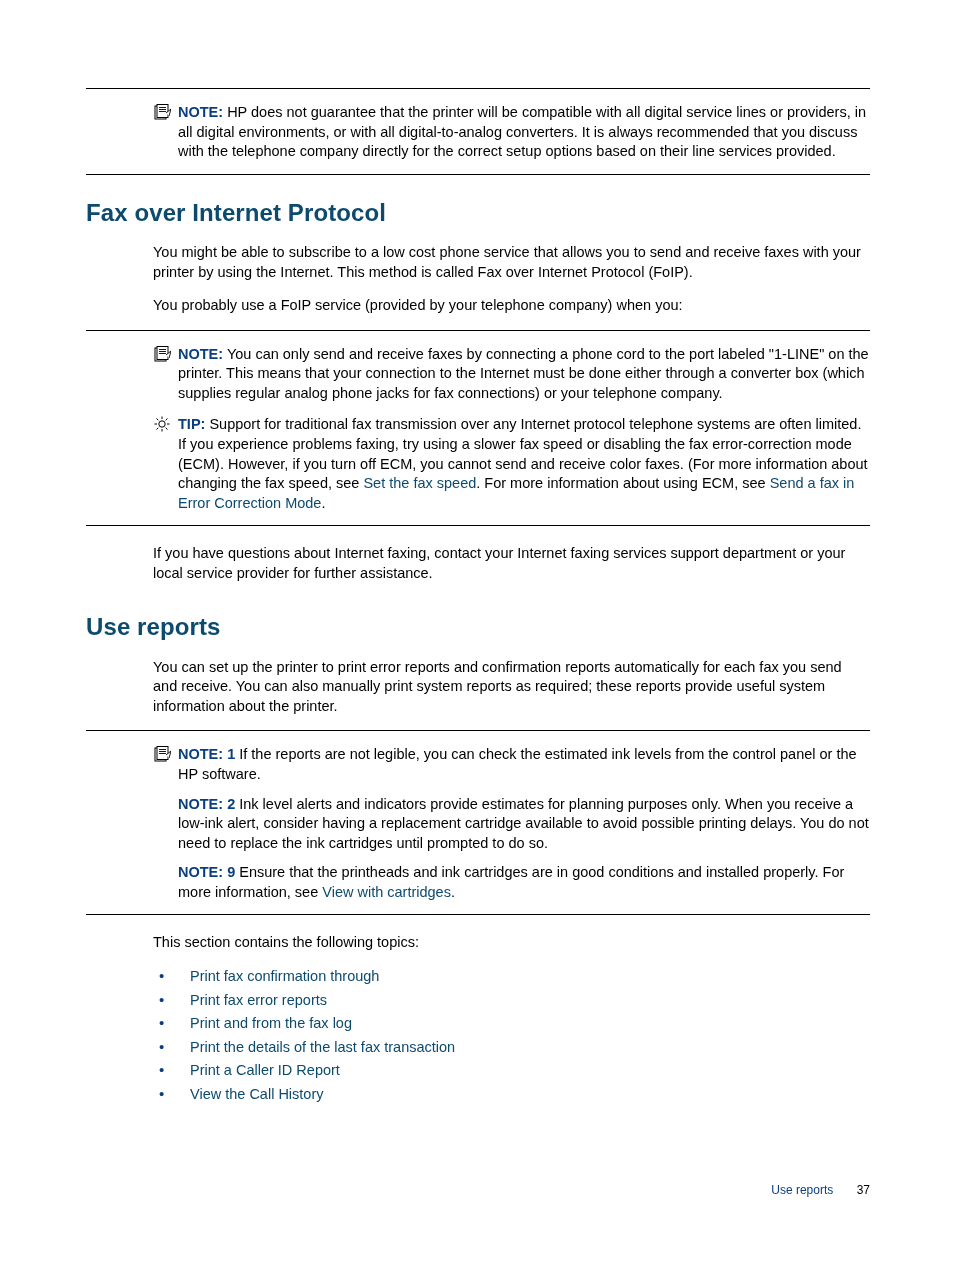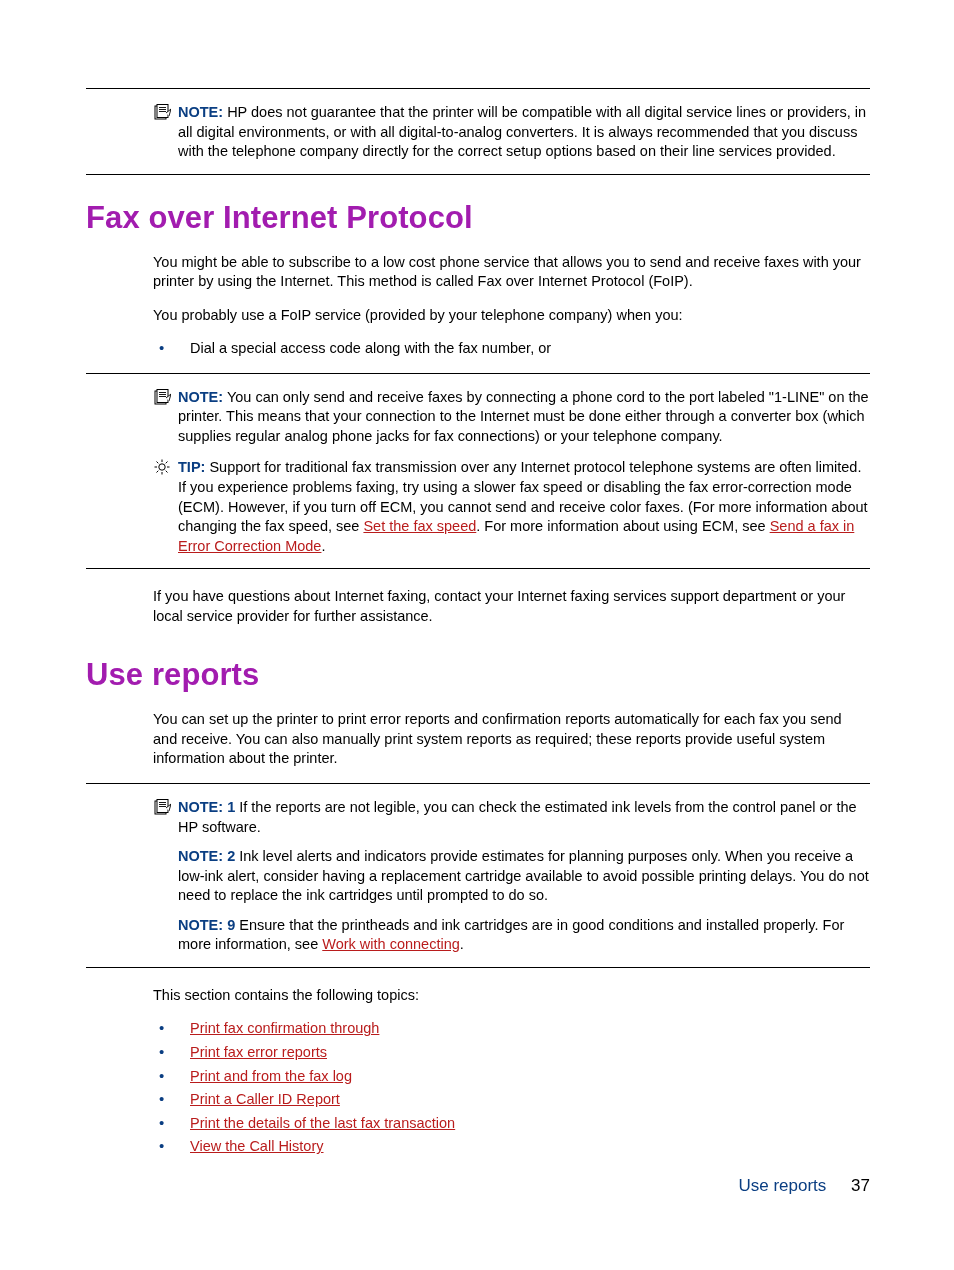--- a/index.html
+++ b/index.html
@@ -52,23 +52,23 @@
     font-weight: bold;
   }
   
   .para {
     margin: 4px 0 14px 0;
     padding-left: 67px;
     padding-right: 2px;
   }
   
   h2.h-section {
-    color: #a21caf;
+    color: #0c4a6e;
     font-weight: bold;
-    font-size: 31px;
+    font-size: 24px;
     margin: 22px 0 14px 0;
     letter-spacing: 0.1px;
   }
   
   ul.bullets {
     list-style: none;
     margin: 0 0 14px 0;
     padding: 0 0 0 67px;
   }
   ul.bullets li {
@@ -79,30 +79,29 @@
   ul.bullets li::before {
     content: "•";
     color: #0a3e82;
     position: absolute;
     left: 6px;
     top: 0;
     font-size: 15px;
     line-height: 1.2;
   }
   a.link {
-    color: #b91c1c;
-    text-decoration: underline;
+    color: #0c4a6e;
     cursor: pointer;
   }
   
   .footer {
     position: absolute;
     right: 84px;
     bottom: 72px;
-    font-size: 17px;
+    font-size: 12px;
   }
   .footer .title {
     color: #0a3e82;
   }
   .footer .num {
     color: #000;
     margin-left: 20px;
   }
   
   svg { display: block; }
@@ -129,21 +128,20 @@
         <span>HP does not guarantee that the printer will be compatible with all digital service lines or providers, in all digital environments, or with all digital-to-analog converters. It is always recommended that you discuss with the telephone company directly for the correct setup options based on their line services provided.</span>
       </div>
     </div>
 
     <h2 class="h-section">Fax over Internet Protocol</h2>
 
     <p class="para">You might be able to subscribe to a low cost phone service that allows you to send and receive faxes with your printer by using the Internet. This method is called Fax over Internet Protocol (FoIP).</p>
     <p class="para">You probably use a FoIP service (provided by your telephone company) when you:</p>
 
     <ul class="bullets">
-      <li>Dial a special access code along with the fax number, or</li>
     </ul>
 
     <div class="callout-group" style="margin-top:2px;">
       <div class="callout">
         <span class="icon">
           <svg viewBox="0 0 17 16" width="17" height="16">
             <rect x="1" y="2" width="11" height="13" fill="none" stroke="#000" stroke-width="1"></rect>
             <rect x="3" y="0.5" width="11" height="13" fill="#fff" stroke="#000" stroke-width="1"></rect>
             <line x1="5" y1="3.5" x2="12" y2="3.5" stroke="#000" stroke-width="0.9"></line>
             <line x1="5" y1="5.5" x2="12" y2="5.5" stroke="#000" stroke-width="0.9"></line>
@@ -198,32 +196,32 @@
         <span>If the reports are not legible, you can check the estimated ink levels from the control panel or the HP software.</span>
       </div>
 
       <div class="callout" style="margin-top:10px;">
         <span class="label">NOTE: 2</span>
         <span>Ink level alerts and indicators provide estimates for planning purposes only. When you receive a low-ink alert, consider having a replacement cartridge available to avoid possible printing delays. You do not need to replace the ink cartridges until prompted to do so.</span>
       </div>
 
       <div class="callout" style="margin-top:10px;">
         <span class="label">NOTE: 9</span>
-        <span>Ensure that the printheads and ink cartridges are in good conditions and installed properly. For more information, see </span><a class="link">Work with connecting</a><span>.</span>
+        <span>Ensure that the printheads and ink cartridges are in good conditions and installed properly. For more information, see </span><a class="link">View with cartridges</a><span>.</span>
       </div>
     </div>
 
     <p class="para">This section contains the following topics:</p>
 
     <ul class="bullets">
       <li><a class="link">Print fax confirmation through</a></li>
       <li><a class="link">Print fax error reports</a></li>
       <li><a class="link">Print and from the fax log</a></li>
+      <li><a class="link">Print the details of the last fax transaction</a></li>
       <li><a class="link">Print a Caller ID Report</a></li>
-      <li><a class="link">Print the details of the last fax transaction</a></li>
       <li><a class="link">View the Call History</a></li>
     </ul>
 
   </div>
 
   <div class="footer">
     <span class="title">Use reports</span>
     <span class="num">37</span>
   </div>
 </div>

